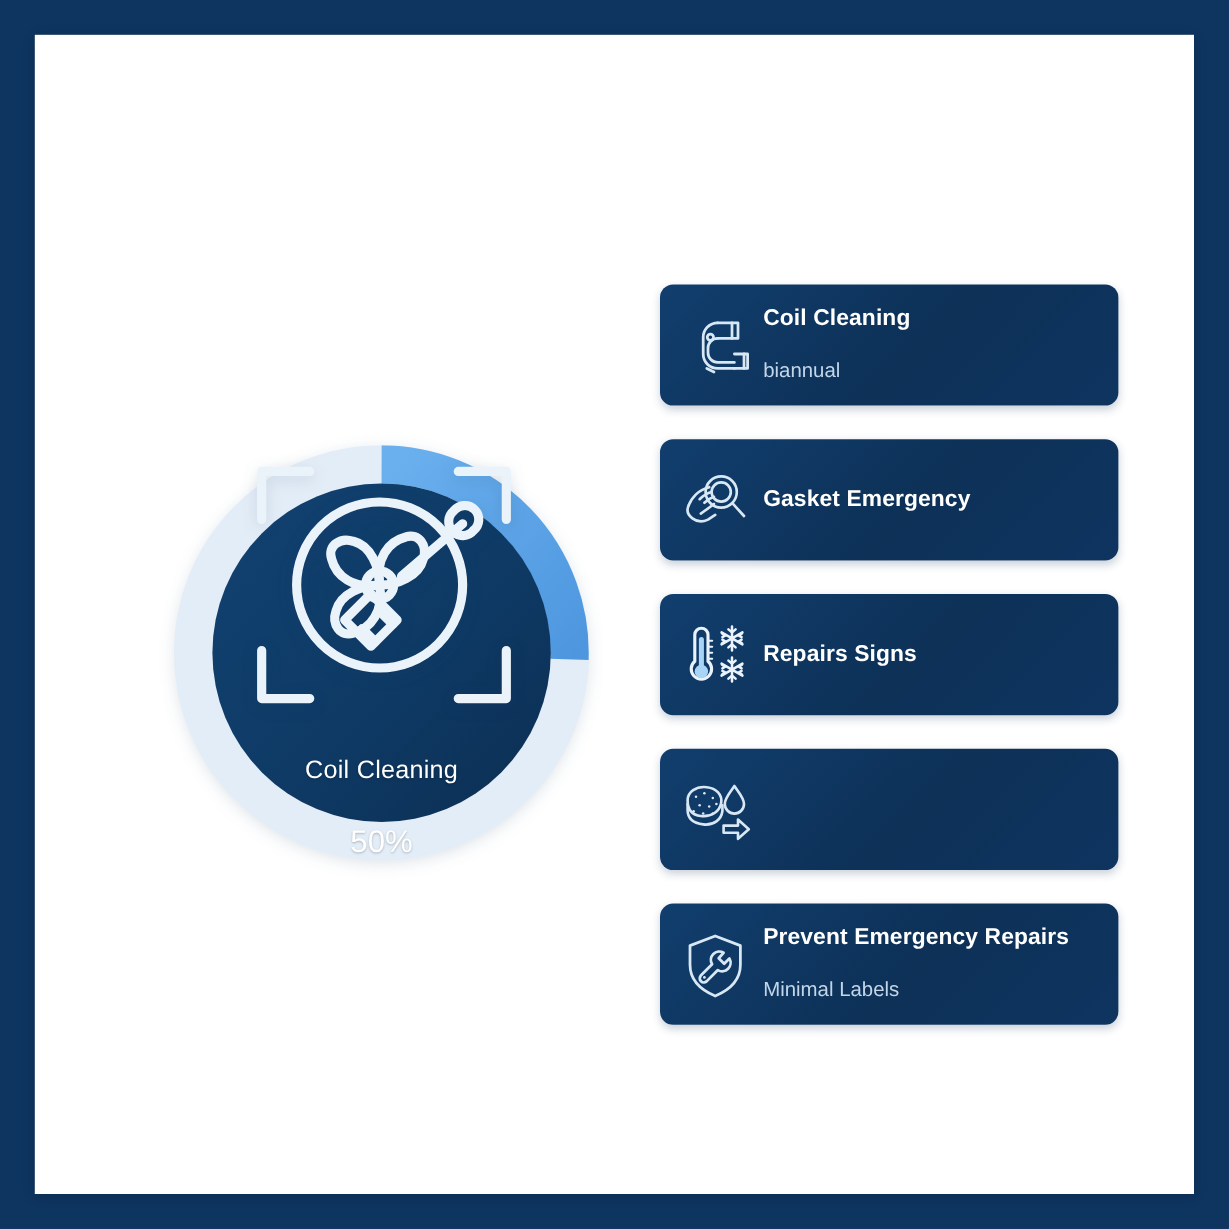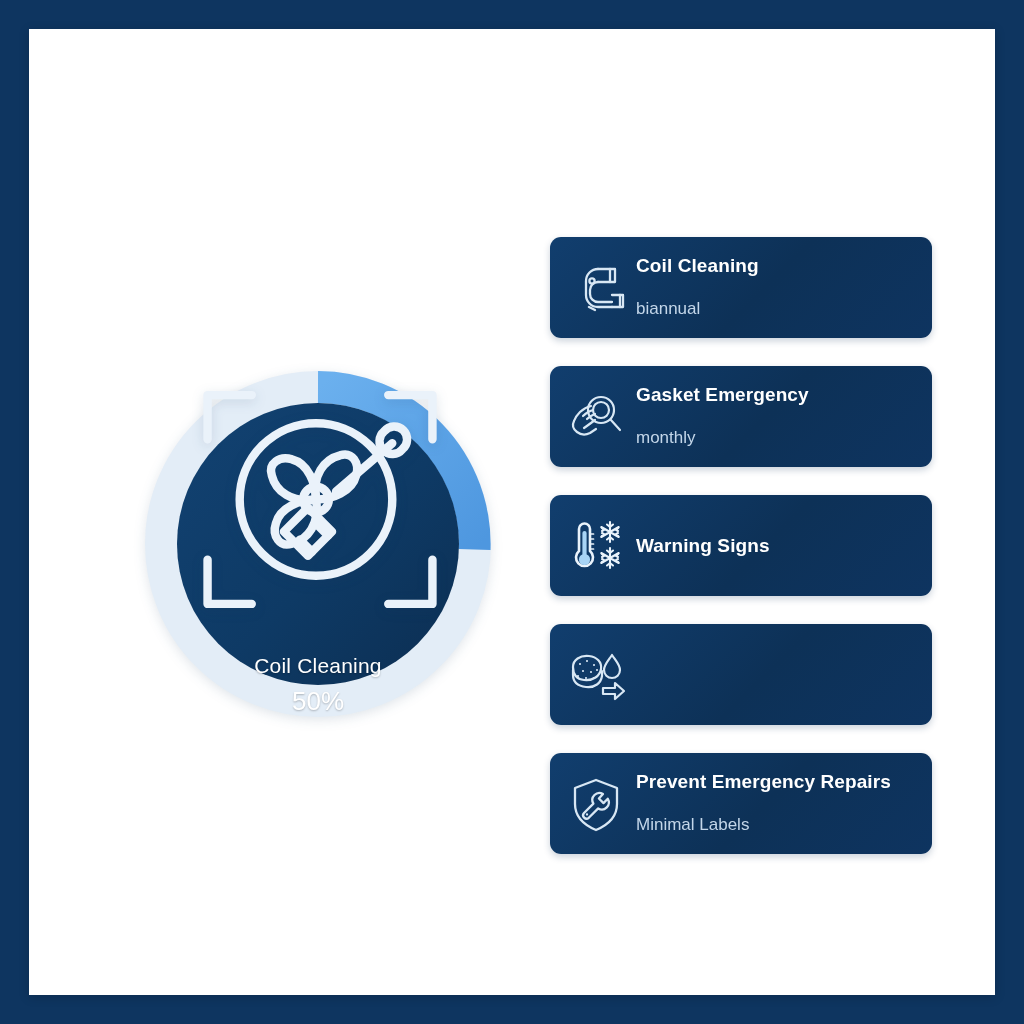--- a/index.html
+++ b/index.html
@@ -53,21 +53,21 @@
   .gauge-label {
     color:#FFFFFF;
     font-size:21px;
     letter-spacing:0.2px;
     text-align:center;
     text-shadow:0 1px 2px rgba(0,0,0,0.25);
   }
   .gauge-value {
     color:#FFFFFF;
     font-size:26px;
-    margin-top:8px;
+    margin-top:32px;
     text-align:center;
     text-shadow:0 1px 2px rgba(0,0,0,0.25);
   }
 
   
   .cards {
     position:absolute;
     left:521px; top:208px;
     width:382px;
   }
@@ -208,21 +208,20 @@
               <path d="M30 31 c-4 3 -8 6 -11 8"></path>
               <path d="M26 17 c-4 1 -8 3 -11 6 -3 3 -5 6 -6 9"></path>
               <path d="M28 21 c-4 1 -7 3 -10 6"></path>
               <path d="M30 25 c-3 1 -6 3 -8 5"></path>
               <path d="M9 32 c-2 4 -1 8 3 11 4 3 9 3 13 1 l6 -4"></path>
             </g>
           </svg>
         </div>
         <div class="card-text">
           <div class="card-title">Gasket Emergency</div>
-          <div class="card-sub">monthly</div>
         </div>
       </div>
 
       <div class="card">
         <div class="card-icon">
           <svg width="62" height="58" viewBox="0 0 62 58">
 
             <g>
               <path d="M14 12 a5.5 5.5 0 0 1 11 0 v22 a8.5 8.5 0 1 1 -11 0 z" fill="none" stroke="#EAF3FB" stroke-width="2.6"></path>
               <path d="M19.5 16 v23.5" stroke="#A8D4F5" stroke-width="4.2" stroke-linecap="round" fill="none"></path>
@@ -251,21 +250,21 @@
                 <path d="M-3 7.5 L0 5 L3 7.5"></path>
                 <path d="M-8 -1 L-5.5 -2.5 L-8.3 -4.2"></path>
                 <path d="M8 1 L5.5 2.5 L8.3 4.2"></path>
                 <path d="M-8 1 L-5.5 2.5 L-8.3 4.2"></path>
                 <path d="M8 -1 L5.5 -2.5 L8.3 -4.2"></path>
               </g>
             </g>
           </svg>
         </div>
         <div class="card-text">
-          <div class="card-title">Warning Signs</div>
+          <div class="card-title">Repairs Signs</div>
         </div>
       </div>
 
       <div class="card">
         <div class="card-icon">
           <svg width="64" height="56" viewBox="0 0 64 56">
             <g fill="none" stroke="#D8E7F4" stroke-width="2.2" stroke-linecap="round" stroke-linejoin="round">
 
               <path d="M9 20 C9 13 16 8 25 9 C33 10 38 15 37 22 C36 29 29 34 20 33 C12 32 9 27 9 20 Z"></path>
               <path d="M9 23 v5 c0 7 5 11 13 12 9 1 15 -4 16 -11 v-5"></path>

